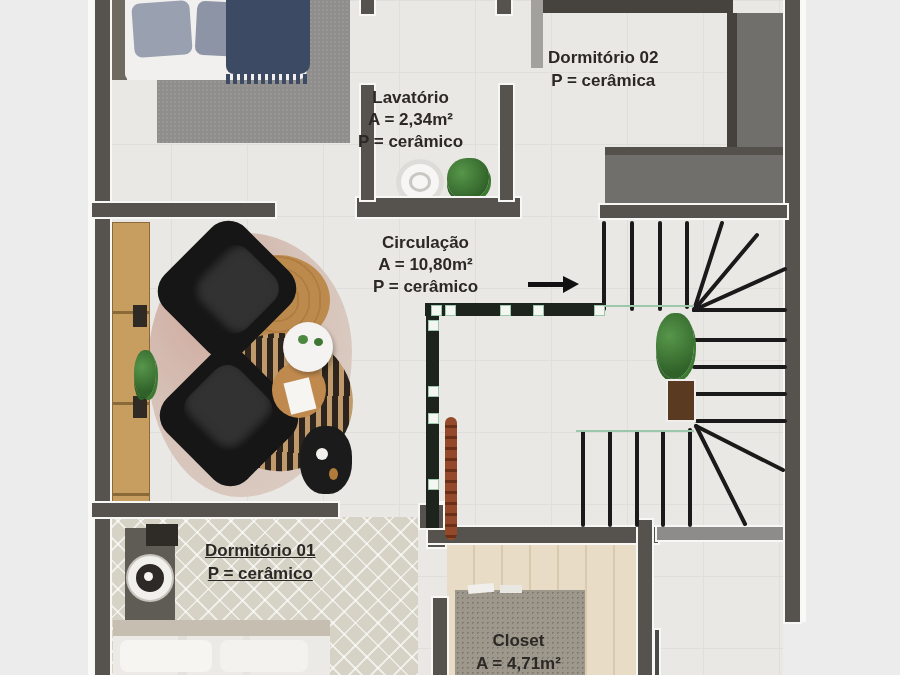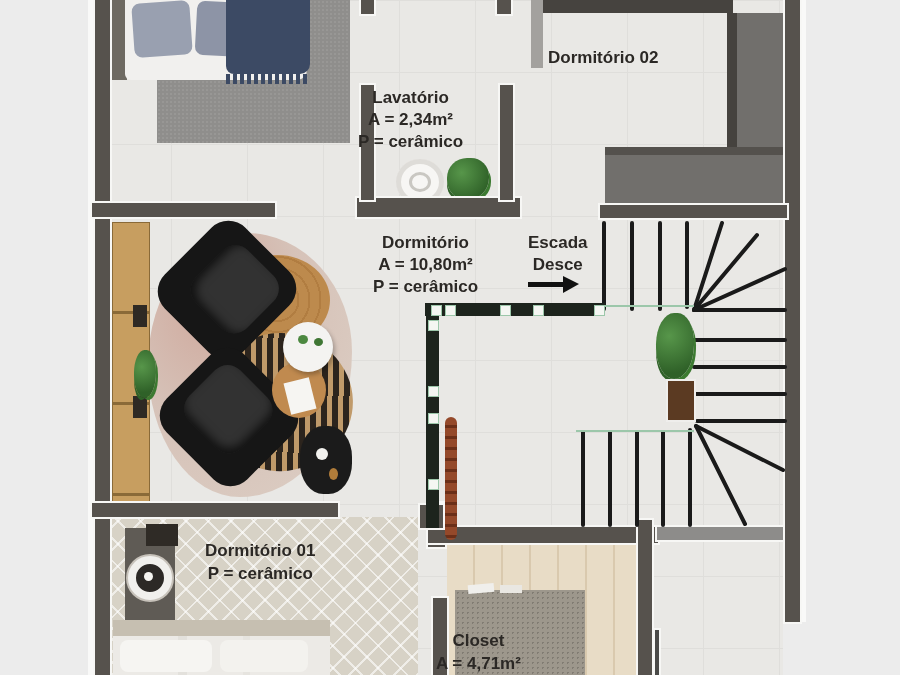--- a/index.html
+++ b/index.html
@@ -172,43 +172,40 @@
   <div class="abs wall-light" style="left:657px;top:527px;width:126px;height:13px;z-index:20;"></div>
   <div class="abs wall" style="left:433px;top:598px;width:14px;height:77px;z-index:20;"></div>
   <div class="abs wall" style="left:638px;top:520px;width:14px;height:155px;z-index:20;"></div>
   <div class="abs" style="left:655px;top:630px;width:4px;height:45px;background:#4a4a48;box-shadow:0 0 0 2px #f7f7f5;z-index:20;"></div>
 
   <div class="abs" style="left:88px;top:0;width:7px;height:675px;background:#f9f9f8;z-index:19;"></div>
   <div class="abs" style="left:800px;top:0;width:6px;height:622px;background:#f9f9f8;z-index:19;"></div>
 
   <div class="abs rlabel tall" style="left:548px;top:46px;">
     <div>Dormitório 02</div>
+    <div>P = cerâmica</div>
   </div>
   <div class="abs rlabel" style="left:358px;top:87px;">
     <div>Lavatório</div>
     <div>A = 2,34m²</div>
     <div>P = cerâmico</div>
   </div>
   <div class="abs rlabel" style="left:373px;top:232px;">
-    <div>Dormitório</div>
+    <div>Circulação</div>
     <div>A = 10,80m²</div>
     <div>P = cerâmico</div>
   </div>
-  <div class="abs rlabel tall" style="left:205px;top:539px;">
+  <div class="abs rlabel tall" style="left:205px;top:539px;text-decoration:underline;">
     <div>Dormitório 01</div>
     <div>P = cerâmico</div>
   </div>
-  <div class="abs rlabel tall" style="left:436px;top:629px;">
+  <div class="abs rlabel tall" style="left:476px;top:629px;">
     <div>Closet</div>
     <div>A = 4,71m²</div>
   </div>
 
-  <div class="abs rlabel" style="left:528px;top:232px;">
-    <div>Escada</div>
-    <div>Desce</div>
-  </div>
   <div class="abs" style="left:528px;top:276px;width:52px;height:17px;z-index:40;">
     <div style="position:absolute;left:0;top:6px;width:36px;height:5px;background:#111;"></div>
     <div style="position:absolute;left:35px;top:0;width:0;height:0;
                 border-left:16px solid #111;border-top:8px solid transparent;border-bottom:9px solid transparent;"></div>
   </div>
 
 </div>
 
 </body></html>

